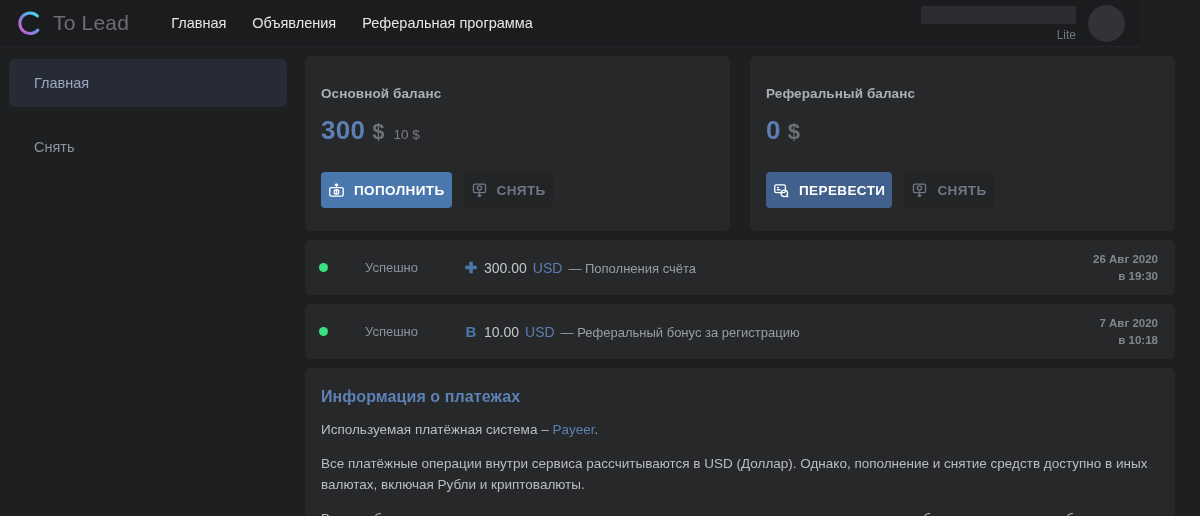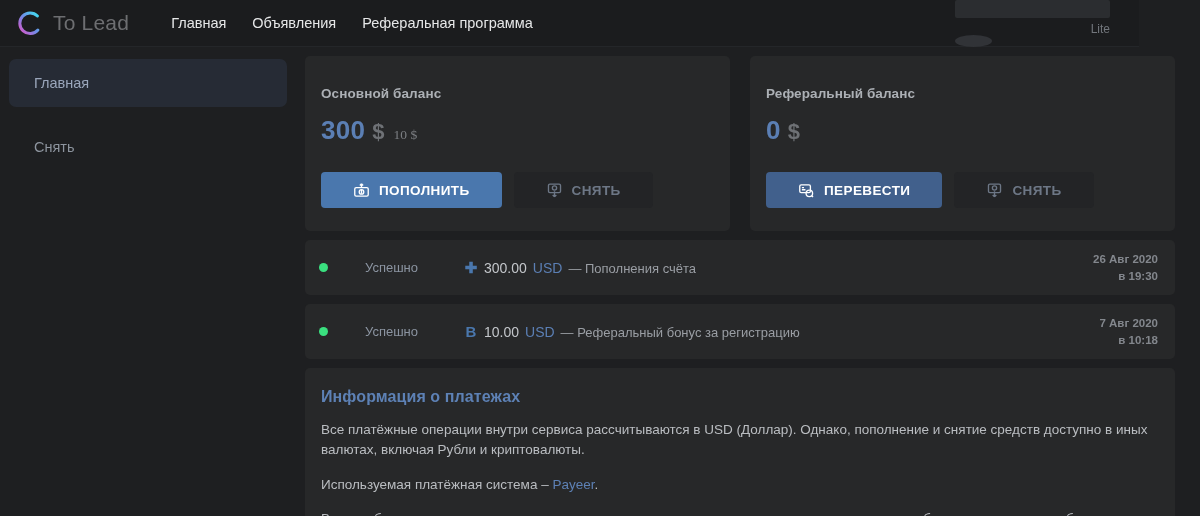--- a/index.html
+++ b/index.html
@@ -61,26 +61,25 @@
 
   .nav-link {
     font-size: 14.5px;
     color: #e6e7e8;
     white-space: nowrap;
     cursor: pointer;
   }
 
   .topbar-right {
     position: absolute;
-    right: 17px;
+    right: 0;
     top: 0;
     height: 47px;
     display: flex;
-    align-items: flex-start;
-    flex-direction: column;
+    align-items: center;
   }
 
   .acct-block {
     display: flex;
     flex-direction: column;
     align-items: flex-end;
     margin-right: 12px;
   }
 
   .skeleton-bar {
@@ -182,35 +181,34 @@
   .amount-cur {
     font-size: 22px;
     font-weight: bold;
     color: #6e7175;
   }
 
   .amount-sub {
     font-size: 13.5px;
     color: #7b7e82;
     margin-left: 2px;
-    font-family: Liberation Serif, serif;
   }
 
   .btn-row {
     margin-top: 26px;
     display: flex;
     gap: 12px;
   }
 
   .btn {
     height: 36px;
     display: inline-flex;
     align-items: center;
     gap: 9px;
-    padding: 0 32px;
+    padding: 0 7px;
     border-radius: 4px;
     border: none;
     font-size: 13.5px;
     font-weight: bold;
     letter-spacing: 0.4px;
     cursor: pointer;
     font-family: "Liberation Sans", sans-serif;
   }
 
   .btn-primary {
@@ -455,22 +453,22 @@
         <div class="tx-date">
           <div>7 Авг 2020</div>
           <div>в 10:18</div>
         </div>
       </div>
 
     </div>
 
     <div class="info-panel">
       <div class="info-title">Информация о платежах</div>
-      <div class="info-p">Все платёжные операции внутри сервиса рассчитываются в USD (Доллар). Однако, пополнение и снятие средств доступно в иных валютах, включая Рубли и криптовалюты.</div>
       <div class="info-p">
         <span>Используемая платёжная система – </span><span class="info-link">Payeer</span><span>.</span>
       </div>
+      <div class="info-p">Все платёжные операции внутри сервиса рассчитываются в USD (Доллар). Однако, пополнение и снятие средств доступно в иных валютах, включая Рубли и криптовалюты.</div>
       <div class="info-p">В целях безопасности, согласно с правилами сервиса, администрация сервиса имеет право выборочно проверить любую</div>
     </div>
 
   </div>
 
 </div>
 
 </body></html>

